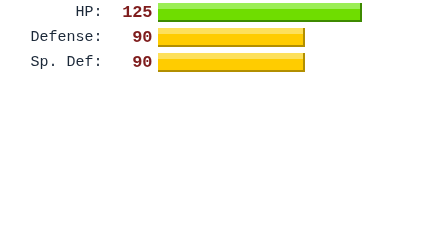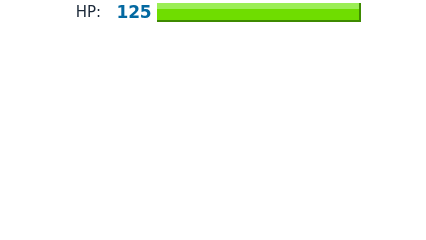--- a/index.html
+++ b/index.html
@@ -26,20 +26,21 @@
 
   .stats-table tr {
     height: 25px;
   }
 
   .stat-row td {
     padding: 0;
     margin: 4px;
     vertical-align: middle;
     line-height: 1;
+    font-family: Liberation Mono, monospace;
   }
 
   
   td.stat-label {
     width: 104px;
     text-align: right;
     padding-right: 0px;
     color: #1b2838;
     font-size: 15px;
     font-weight: 400;
@@ -48,21 +49,21 @@
   }
   .stat-label .abbr-underline {
     border-bottom: 1px dotted #4a4a4a;
   }
 
   
   td.stat-value {
     width: 51px;
     text-align: right;
     padding-right: 6px;
-    color: #0369a1;
+    color: #7f1d1d;
     font-size: 17px;
     font-weight: bold;
     white-space: nowrap;
     letter-spacing: -0.2px;
   }
 
   
   td.stat-bar-cell {
     padding: 0;
     text-align: left;
@@ -103,14 +104,38 @@
         <td class="stat-value">125</td>
         <td class="stat-bar-cell">
           <div class="bar-track">
             <div class="bar-fill" style="width: 204px; border-right-color: rgb(61, 138, 0); border-bottom-color: rgb(61, 138, 0);">
               <div class="bar-top" style="background: rgb(155, 238, 86);"></div>
               <div class="bar-body" style="background: rgb(111, 221, 0);"></div>
             </div>
           </div>
         </td>
       </tr>
+      <tr class="stat-row">
+        <td class="stat-label">Defense:</td>
+        <td class="stat-value">90</td>
+        <td class="stat-bar-cell">
+          <div class="bar-track">
+            <div class="bar-fill" style="width: 147px; border-right-color: rgb(178, 143, 0); border-bottom-color: rgb(178, 143, 0);">
+              <div class="bar-top" style="background: rgb(253, 224, 91);"></div>
+              <div class="bar-body" style="background: rgb(255, 204, 0);"></div>
+            </div>
+          </div>
+        </td>
+      </tr>
+      <tr class="stat-row">
+        <td class="stat-label">Sp. Def:</td>
+        <td class="stat-value">90</td>
+        <td class="stat-bar-cell">
+          <div class="bar-track">
+            <div class="bar-fill" style="width: 147px; border-right-color: rgb(178, 143, 0); border-bottom-color: rgb(178, 143, 0);">
+              <div class="bar-top" style="background: rgb(253, 224, 91);"></div>
+              <div class="bar-body" style="background: rgb(255, 204, 0);"></div>
+            </div>
+          </div>
+        </td>
+      </tr>
     </tbody>
 </table>
 
 </body></html>

